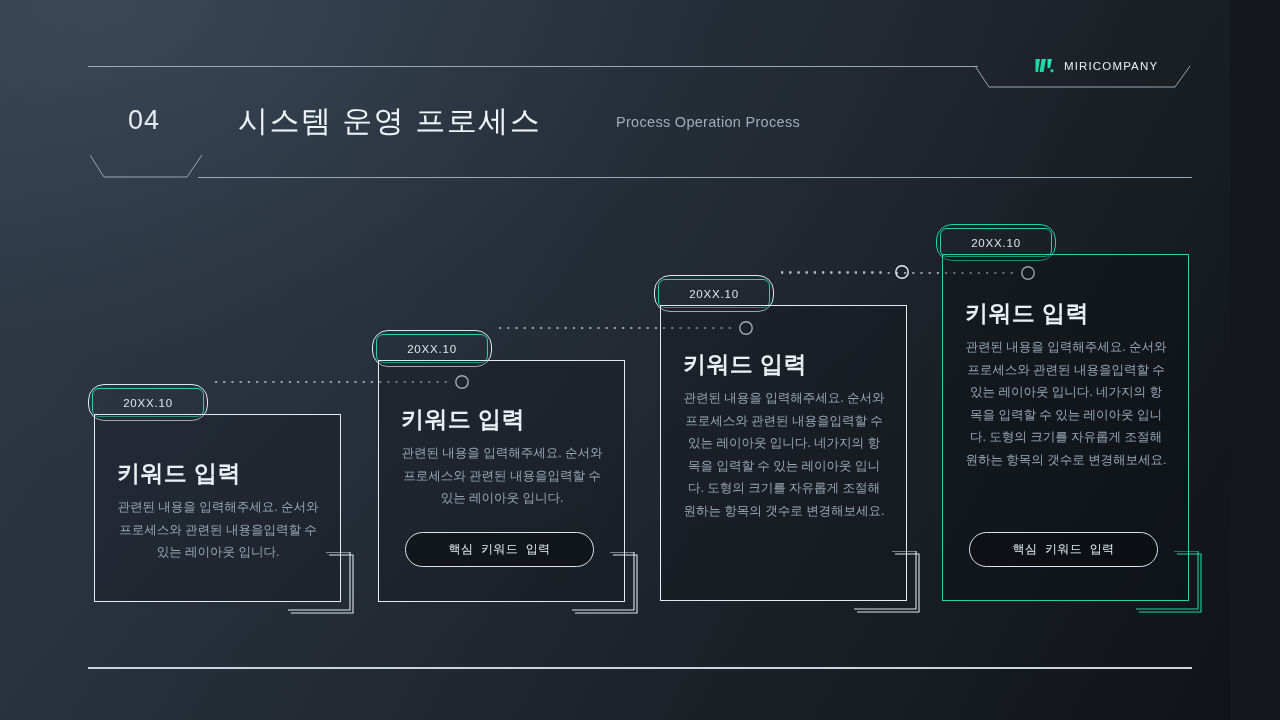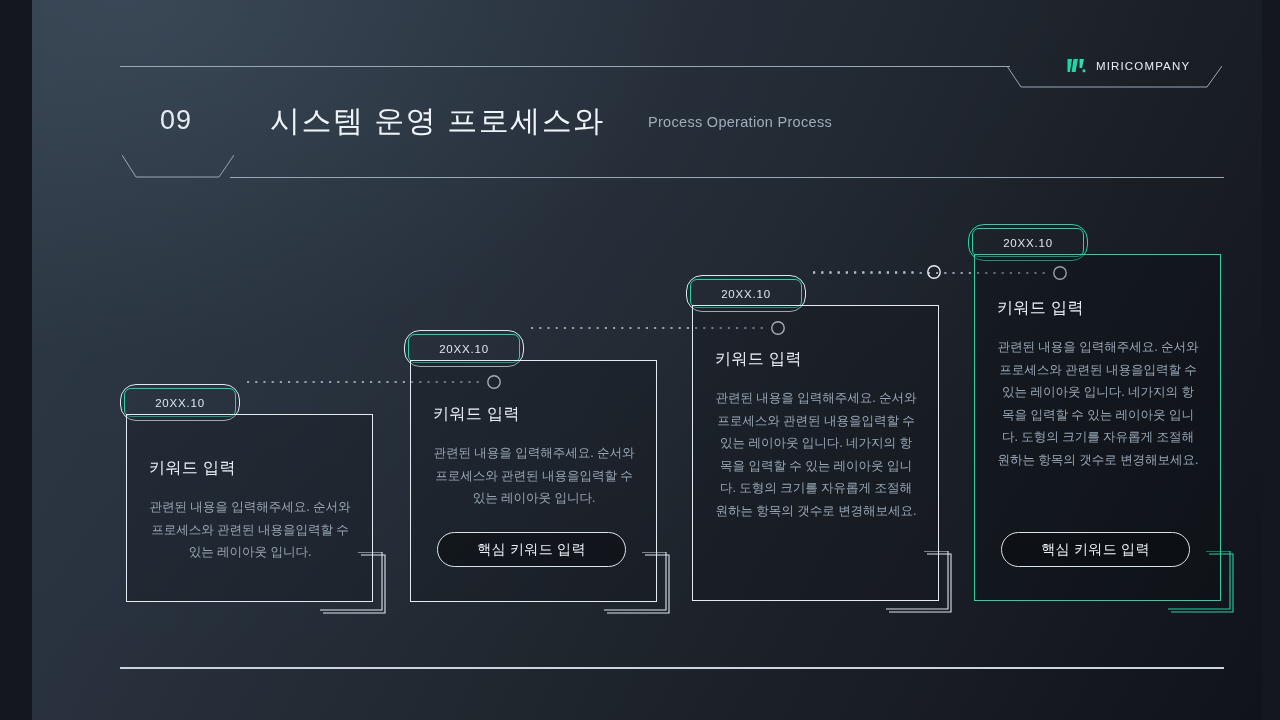--- a/index.html
+++ b/index.html
@@ -6,21 +6,20 @@
   body{
     width:1280px;height:720px;overflow:hidden;
     font-family:"Liberation Sans","DejaVu Sans",sans-serif;
     background:#14171d;
   }
   #slide{
     position:relative;width:1230px;height:720px;overflow:hidden;
     background:
       radial-gradient(120% 130% at 8% 0%, rgba(68,84,100,0.55) 0%, rgba(45,56,69,0.25) 38%, rgba(0,0,0,0) 72%),
       linear-gradient(120deg,#2f3a47 0%,#28313d 26%,#20272f 52%,#191d24 76%,#101319 100%);
-    margin-left: 32px;
   }
   
   .hdr-line-top{
     position:absolute;left:88px;top:66px;width:890px;height:1px;
     background:#9aa7b4;
   }
   .hdr-notch{
     position:absolute;left:975px;top:66px;width:215px;height:22px;
   }
   .hdr-line-bot{
@@ -83,37 +82,37 @@
     box-sizing:border-box;
     background:rgba(15,19,25,0.30);
   }
   .card.accent .body{border-color:#21d6a5;background:rgba(10,14,19,0.35);}
 
   .corner{
     position:absolute;pointer-events:none;
   }
   .c-title{
     position:absolute;
-    font-size:16px;color:#eaf0f6;font-weight:400;letter-spacing:0.4px;
+    font-size:23px;color:#eaf0f6;font-weight:700;letter-spacing:0.4px;
     white-space:nowrap;
   }
   .c-text{
     position:absolute;
     font-size:12.6px;line-height:22.5px;color:#98a6b4;font-weight:400;
     letter-spacing:-0.1px;
     text-align:center;
   }
   .c-btn{
     position:absolute;
     border:1px solid #dbe3eb;border-radius:22px;
     background:rgba(9,12,17,0.55);
-    color:#e9eff5;font-size:14px;letter-spacing:0.4px;
+    color:#e9eff5;font-size:12px;letter-spacing:0.4px;
     display:flex;align-items:center;justify-content:center;
     box-sizing:border-box;
-    font-family:Liberation Serif, serif;
+    font-family:Liberation Mono, monospace;
     cursor:pointer;
   }
   .connector{position:absolute;}
 </style>
 </head>
 <body>
 
 <div id="slide">
 
   <div class="hdr-line-top"></div>
@@ -124,22 +123,22 @@
   <div class="logo-wrap">
     <svg class="logo-mark" viewBox="0 0 20 15">
       <path d="M0.5 1 L5 1 L3 14 L0.5 14 Z" fill="#21d6a5"></path>
       <path d="M6.5 1 L11 1 L8.6 14 L4.6 14 Z" fill="#21d6a5"></path>
       <path d="M12.5 1 L17 1 L15 10 L12.5 10 Z" fill="#2ae0b0"></path>
       <rect x="15.6" y="11.4" width="2.8" height="2.8" fill="#21d6a5"></rect>
     </svg>
     <span class="logo-text">MIRICOMPANY</span>
   </div>
 
-  <div class="sec-num">09</div>
-  <div class="sec-title">시스템 운영 프로세스와</div>
+  <div class="sec-num">04</div>
+  <div class="sec-title">시스템 운영 프로세스</div>
   <div class="sec-sub">Process Operation Process</div>
 
   <svg class="hdr-notch-left" viewBox="0 0 112 23" preserveAspectRatio="none">
     <polyline points="0,0 14,22 97,22 112,0" fill="none" stroke="#9aa7b4" stroke-width="1"></polyline>
   </svg>
   <div class="hdr-line-bot"></div>
 
   <div class="card" style="left:88px;top:384px;width:260px;height:226px;">
     <svg class="connector" style="left:127px;top:-12px;width:260px;height:20px;" viewBox="0 0 260 20">
       <line x1="0" y1="10" x2="237" y2="10" stroke="#b9c5d1" stroke-width="1.6" stroke-dasharray="2.2 6"></line>

